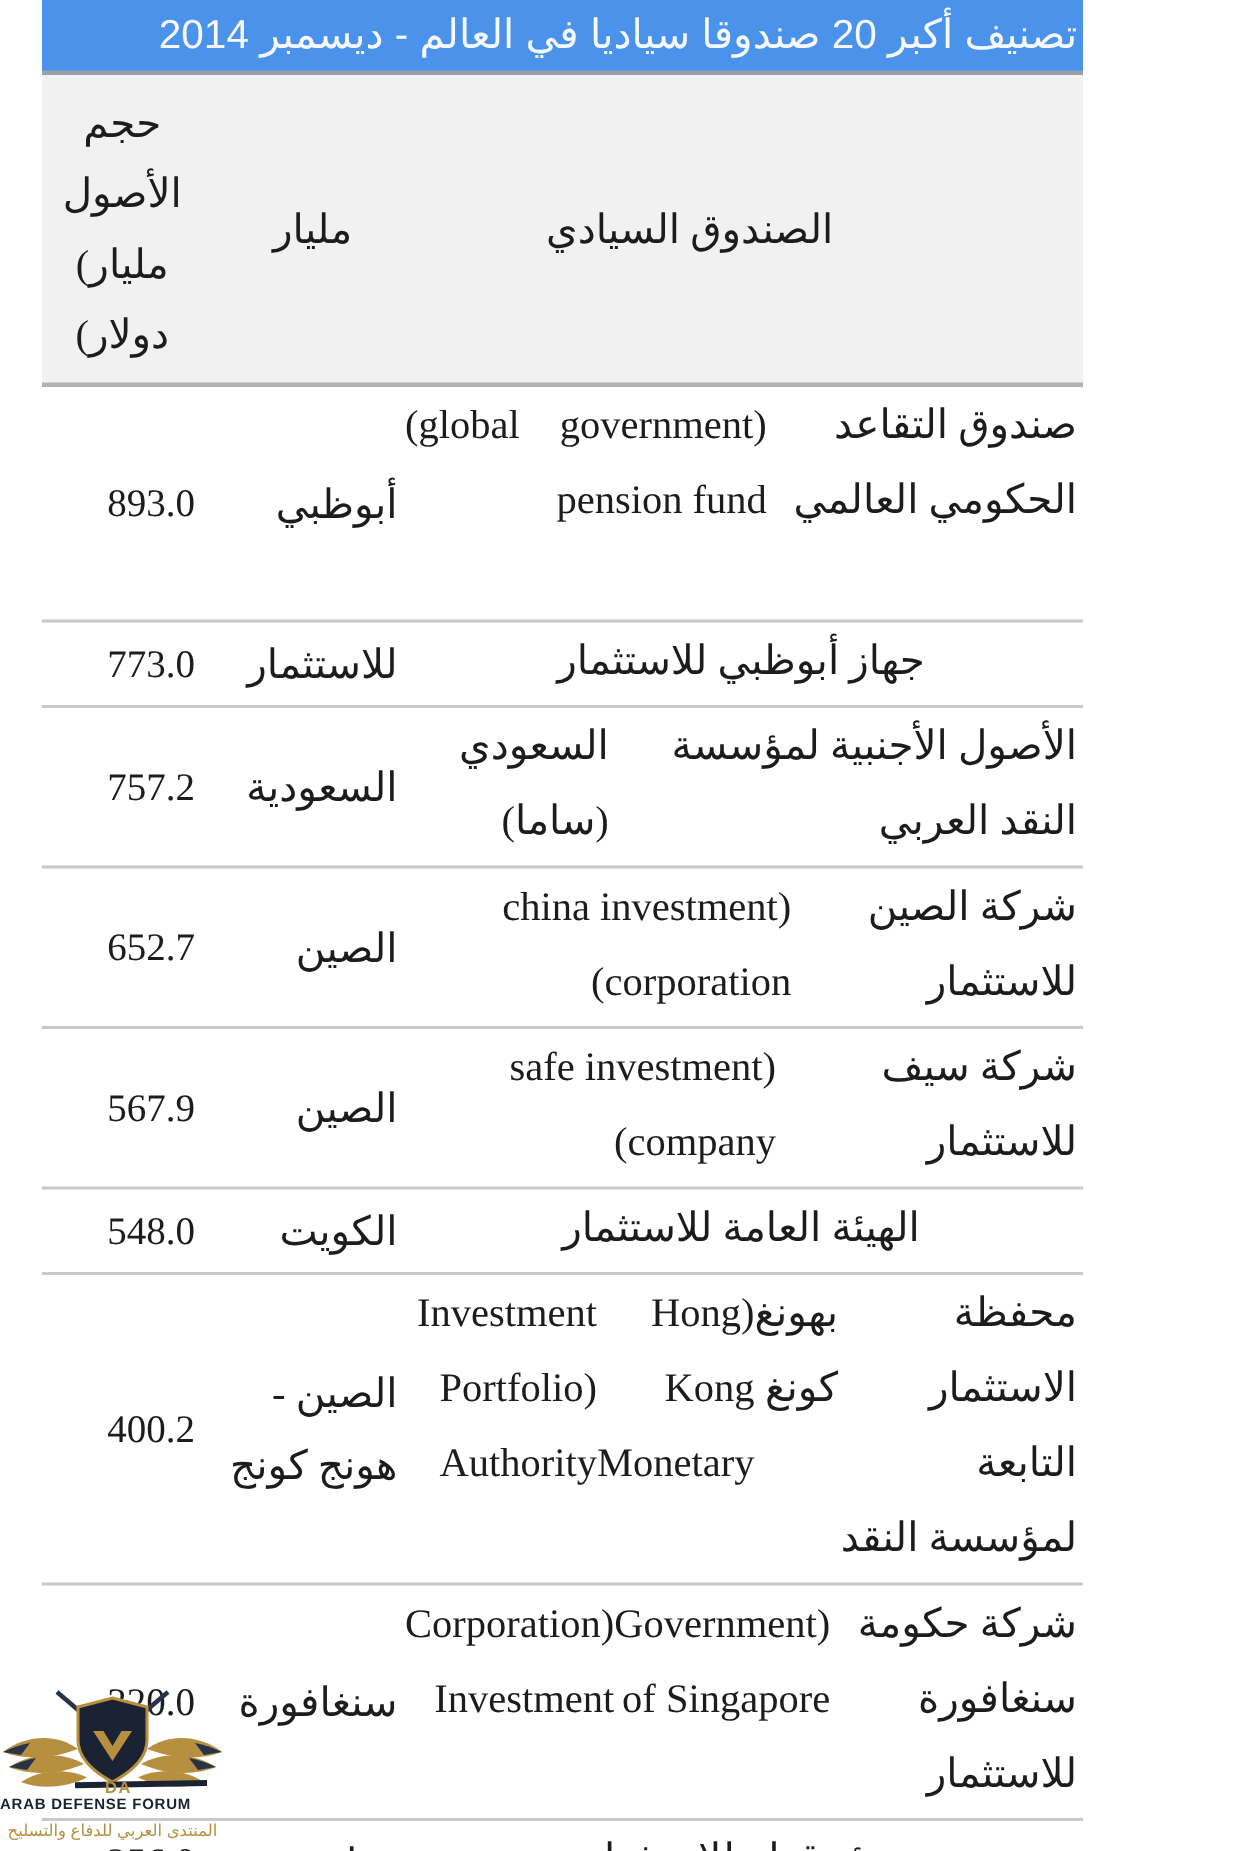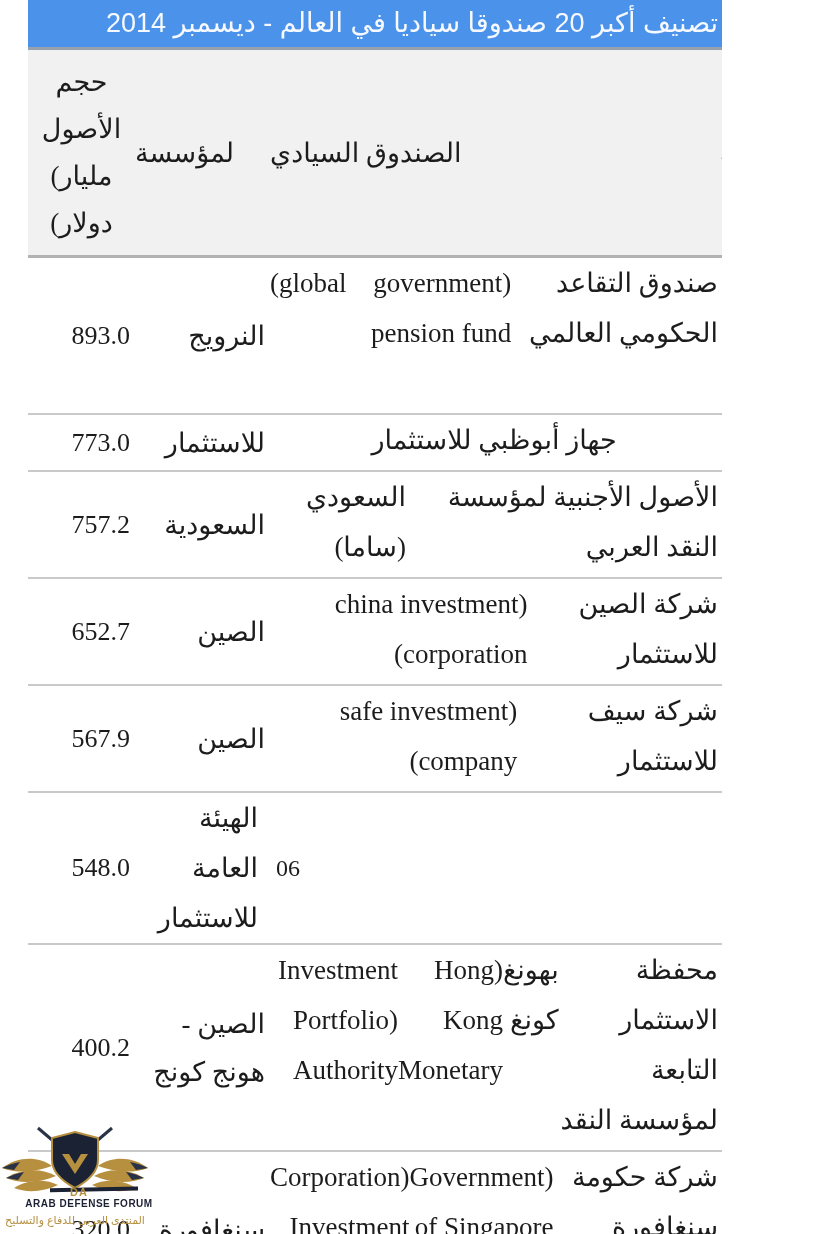--- a/index.html
+++ b/index.html
@@ -9,21 +9,21 @@
   }
   html,body{margin:0;padding:0;}
   .page{position:relative;width:722px;height:1234px;background:#ffffff;overflow:hidden;
         font-family:"Liberation Serif","DejaVu Serif",serif;color:var(--text);}
   .table-wrap{position:absolute;left:28px;top:0;width:768px;}
   .title-bar{height:47px;background:var(--title_bg);border-bottom:3px solid var(--title_border);
              color:var(--title_text);font-family:"Liberation Sans","DejaVu Sans",sans-serif;
              font-size:27px;line-height:47px;text-align:center;direction:rtl;}
   .grid-row{display:grid;grid-template-columns:107px 135px 460px 66px;}
   .col-header{height:205px;background:var(--header_row_bg);border-bottom:3px solid var(--header_border);
-              font-size:27px;}
+              font-size:27px;gap:47px;}
   .cell{box-sizing:border-box;}
   .assets-header{display:flex;flex-direction:column;justify-content:center;align-items:center;}
   .ah-line{line-height:47px;white-space:nowrap;direction:ltr;}
   .country-header{display:flex;align-items:center;justify-content:flex-end;padding-right:5px;direction:rtl;}
   .fund-header{display:flex;align-items:center;justify-content:flex-end;direction:rtl;}
   .rank-header{display:flex;align-items:center;justify-content:flex-start;direction:rtl;white-space:nowrap;text-align:right;}
   .trow{border-bottom:2px solid var(--row_border);}
   .value-cell{display:flex;align-items:center;justify-content:flex-end;padding-right:5px;font-size:26px;}
   .country-cell{display:flex;flex-direction:column;justify-content:center;text-align:right;
                 padding-right:5px;direction:rtl;font-size:27px;}
@@ -31,21 +31,21 @@
   .fund-cell{display:flex;flex-direction:row;justify-content:center;text-align:right;
              padding-right:12px;direction:rtl;font-size:27px;}
   .fund-cell div{line-height:50px;}
   .rank-cell{display:flex;align-items:center;justify-content:flex-start;padding-left:6px;font-size:24px;}
   
   .watermark{position:absolute;left:0px;top:1126px;width:185px;height:108px;z-index:5;}
   .wm-svg{position:absolute;left:0;top:0;}
   .wm-monogram{position:absolute;left:4px;top:60px;width:150px;text-align:center;
                font-family:"Liberation Sans","DejaVu Sans",sans-serif;font-weight:bold;
                font-size:11px;color:var(--logo_gold);letter-spacing:1px;}
-  .wm-line1{position:absolute;left:14px;top:72px;width:150px;text-align:center;
+  .wm-line1{position:absolute;left:0;top:72px;width:150px;
             font-family:"Liberation Sans","DejaVu Sans",sans-serif;font-weight:bold;
             font-size:10px;color:var(--logo_navy);letter-spacing:0.5px;white-space:nowrap;}
   .wm-line2{position:absolute;left:0;top:88px;width:150px;text-align:center;direction:rtl;
             font-family:"Liberation Sans","DejaVu Sans",sans-serif;
             font-size:11px;color:var(--logo_gold);white-space:nowrap;}
 </style>
 </head>
 <body>
 
 <div class="page">
@@ -53,30 +53,30 @@
 
     <div class="title-bar">تصنيف أكبر 20 صندوقا سياديا في العالم - ديسمبر 2014</div>
 
     <div class="grid-row col-header">
       <div class="cell assets-header">
           <div class="ah-line">حجم</div>
           <div class="ah-line">الأصول</div>
           <div class="ah-line">(مليار</div>
           <div class="ah-line">(دولار</div>
         </div>
-      <div class="cell country-header">لمؤسسة</div>
+      <div class="cell country-header">مليار</div>
       <div class="cell fund-header">الصندوق السيادي</div>
       <div class="cell rank-header">المرتبة</div>
     </div>
 
     <div>
         <div class="grid-row trow" style="min-height: 155px;">
           <div class="cell value-cell">893.0</div>
           <div class="cell country-cell">
-            <div>النرويج</div>
+            <div>أبوظبي</div>
           </div>
           <div class="cell fund-cell">
             <div>صندوق التقاعد الحكومي العالمي</div>
             <div>(government pension fund</div>
             <div>global)</div>
           </div>
           <div class="cell rank-cell">01</div>
         </div>
         <div class="grid-row trow" style="min-height: 55px;">
           <div class="cell value-cell">773.0</div>
@@ -116,20 +116,23 @@
             <div>الصين</div>
           </div>
           <div class="cell fund-cell">
             <div>شركة سيف للاستثمار</div>
             <div>(safe investment company)</div>
           </div>
           <div class="cell rank-cell">05</div>
         </div>
         <div class="grid-row trow" style="min-height: 55px;">
           <div class="cell value-cell">548.0</div>
+          <div class="cell country-cell">
+            <div>الكويت</div>
+          </div>
           <div class="cell fund-cell">
             <div>الهيئة العامة للاستثمار</div>
           </div>
           <div class="cell rank-cell">06</div>
         </div>
         <div class="grid-row trow" style="min-height: 205px;">
           <div class="cell value-cell">400.2</div>
           <div class="cell country-cell">
             <div>الصين -</div>
             <div>هونج كونج</div>

